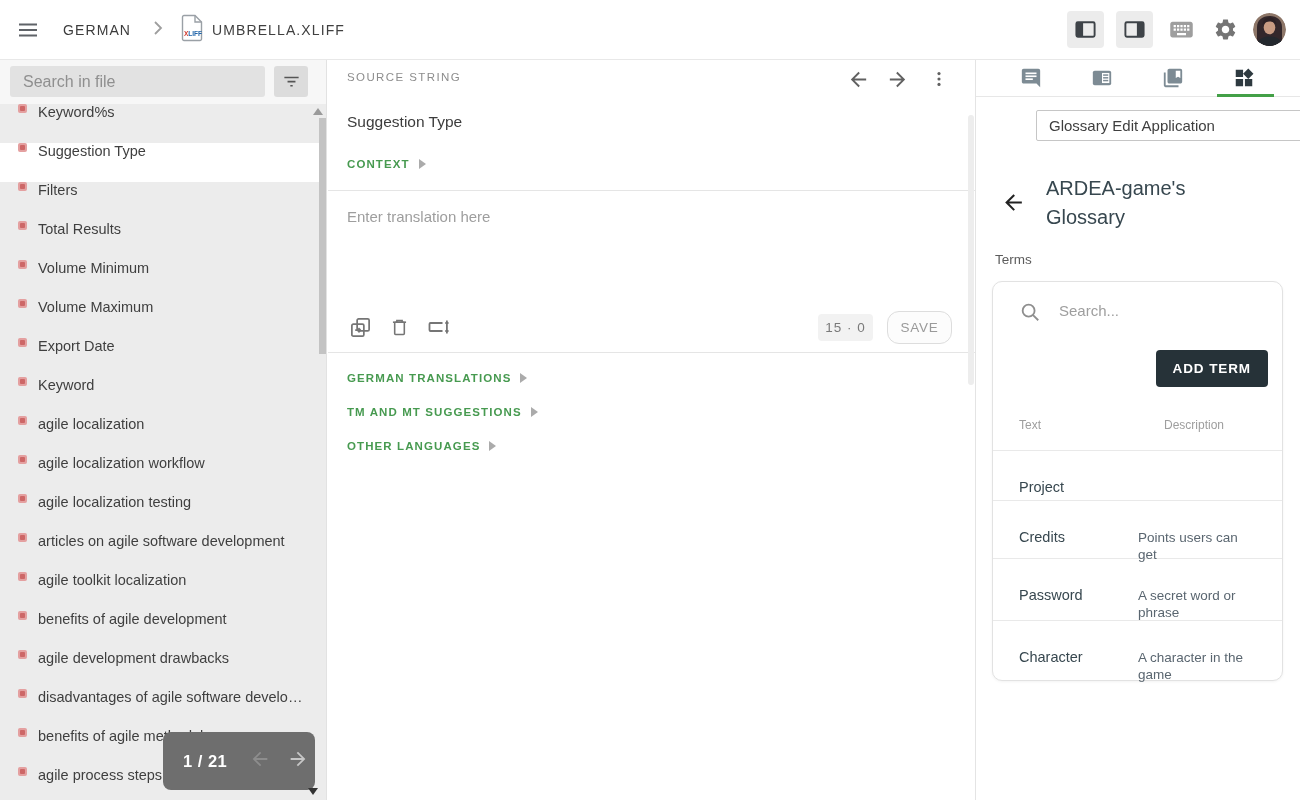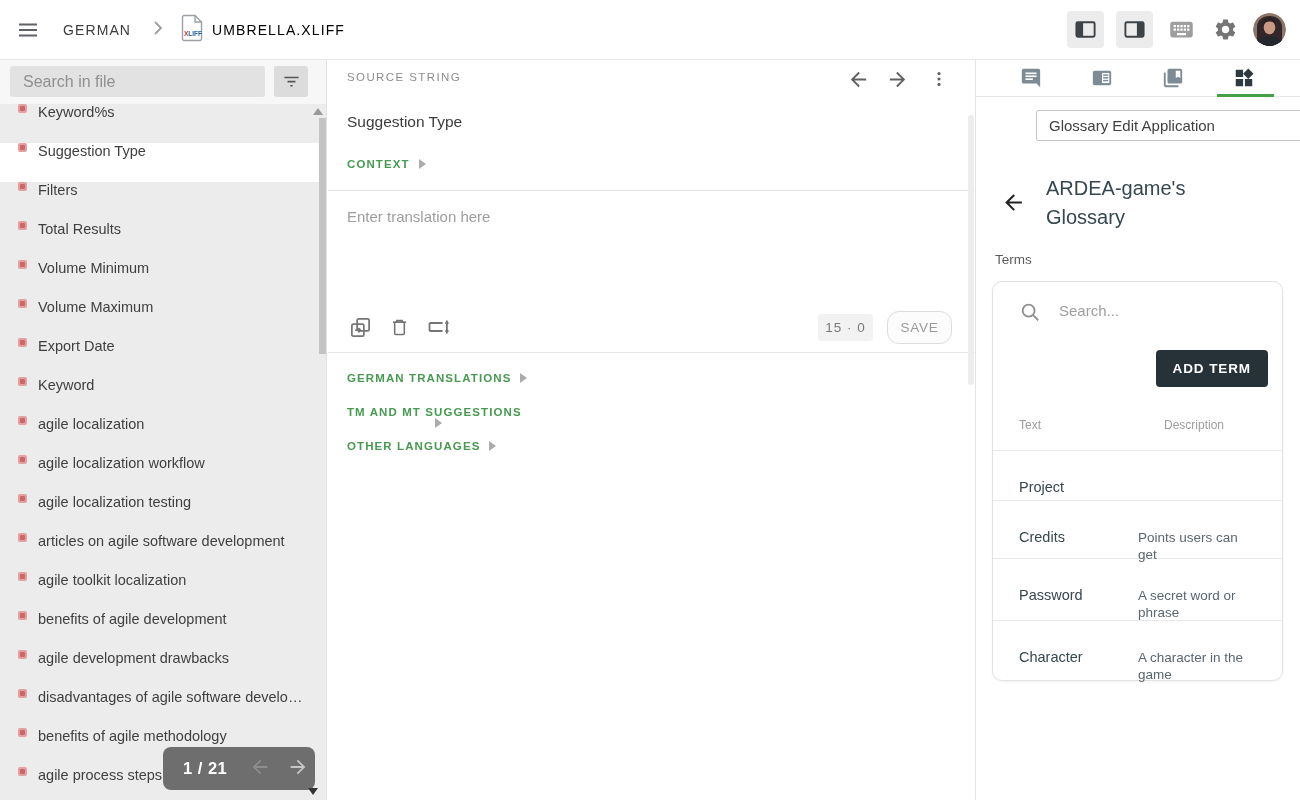--- a/index.html
+++ b/index.html
@@ -6,21 +6,21 @@
   html,body { width:1300px; height:800px; overflow:hidden; background:#fff;
               font-family:"Liberation Sans", sans-serif; color:#3f3f3f; }
 
   
   .topbar { position:absolute; top:0; left:0; width:1300px; height:60px; background:#fff;
             border-bottom:1px solid #e8e8e8; display:flex; align-items:center; z-index:5; }
   .hamburger { margin-left:16px; width:24px; height:24px; cursor:pointer; }
   .crumb-lang { margin-left:23px; font-size:14px; letter-spacing:1.1px; color:#3c3c3c; font-weight:500; }
   .crumb-chev { margin:0 18px 0 22px; }
   .file-ico { margin-right:8px; }
-  .crumb-file { font-size:14px; letter-spacing:1.1px; color:#000000; font-weight:500; }
+  .crumb-file { font-size:14px; letter-spacing:1.1px; color:#404040; font-weight:500; }
   .topbar-right { margin-left:auto; margin-right:14px; display:flex; align-items:center; gap:12px; }
   .panel-btn { width:37px; height:37px; background:#ececec; border-radius:4px;
                display:flex; align-items:center; justify-content:center; cursor:pointer; }
   .icon-btn { width:32px; height:32px; display:flex; align-items:center; justify-content:center; cursor:pointer; }
   .avatar { width:33px; height:33px; border-radius:50%; overflow:hidden; cursor:pointer; }
 
   
   .sidebar { position:absolute; top:60px; left:0; width:327px; bottom:0; background:#ececec;
              border-right:1px solid #e2e2e2; }
   .search-area { position:absolute; top:0; left:0; right:0; height:44px; background:#f7f7f7; }
@@ -29,21 +29,21 @@
   .filter-btn { position:absolute; right:18px; top:6px; width:34px; height:31px; background:#dcdcdc;
                 border-radius:3px; display:flex; align-items:center; justify-content:center; cursor:pointer; }
   .file-list { position:absolute; top:44px; left:0; right:0; bottom:0; overflow:hidden; }
   .file-row { height:39px; display:flex; align-items:flex-start; padding-left:18px; font-size:14.5px;
               color:#3f3f3f; cursor:pointer; }
   .file-row.selected { background:#fff; }
   .term-square { width:9px; height:9px; border-radius:2px; background:#e4a0a0; position:relative;
                  margin-right:11px; flex:0 0 auto; }
   .term-square::after { content:""; position:absolute; left:2px; top:2px; width:5px; height:5px;
                         background:#cd6767; border-radius:1px; }
-  .pagination { position:absolute; left:163px; bottom:10px; width:152px; height:43px; background:#6e6e6e;
+  .pagination { position:absolute; left:163px; bottom:10px; width:152px; height:58px; background:#6e6e6e;
                 border-radius:8px; display:flex; align-items:center; z-index:4; }
   .pag-label { color:#fff; font-weight:700; font-size:16.5px; margin-left:20px; letter-spacing:0.5px; }
   .pag-prev { margin-left:22px; } .pag-next { margin-left:16px; }
   .sb-thumb { position:absolute; right:0; top:58px; width:7px; height:236px; background:#c3c3c3; }
   .sb-up { position:absolute; right:3px; top:48px; width:0; height:0;
            border-left:5px solid transparent; border-right:5px solid transparent; border-bottom:7px solid #9a9a9a; }
   .sb-down { position:absolute; right:8px; bottom:5px; width:0; height:0;
            border-left:5px solid transparent; border-right:5px solid transparent; border-top:7px solid #333; z-index:6; }
 
   
@@ -312,21 +312,21 @@
     </span>
   </div>
   <div class="counter-badge">15 · 0</div>
   <div class="save-btn">SAVE</div>
   <div class="divider" style="top:292px;"></div>
 
   <div class="sec-row" style="top:312px;justify-content:center;">
     <span class="green-link">GERMAN TRANSLATIONS</span>
     <span class="tri"></span>
   </div>
-  <div class="sec-row" style="top:346px;flex-direction:column;">
+  <div class="sec-row" style="top:346px;">
     <span class="green-link">TM AND MT SUGGESTIONS</span>
     <span class="tri"></span>
   </div>
   <div class="sec-row" style="top:380px;">
     <span class="green-link">OTHER LANGUAGES</span>
     <span class="tri"></span>
   </div>
   <div class="main-thumb"></div>
 </div>
 

